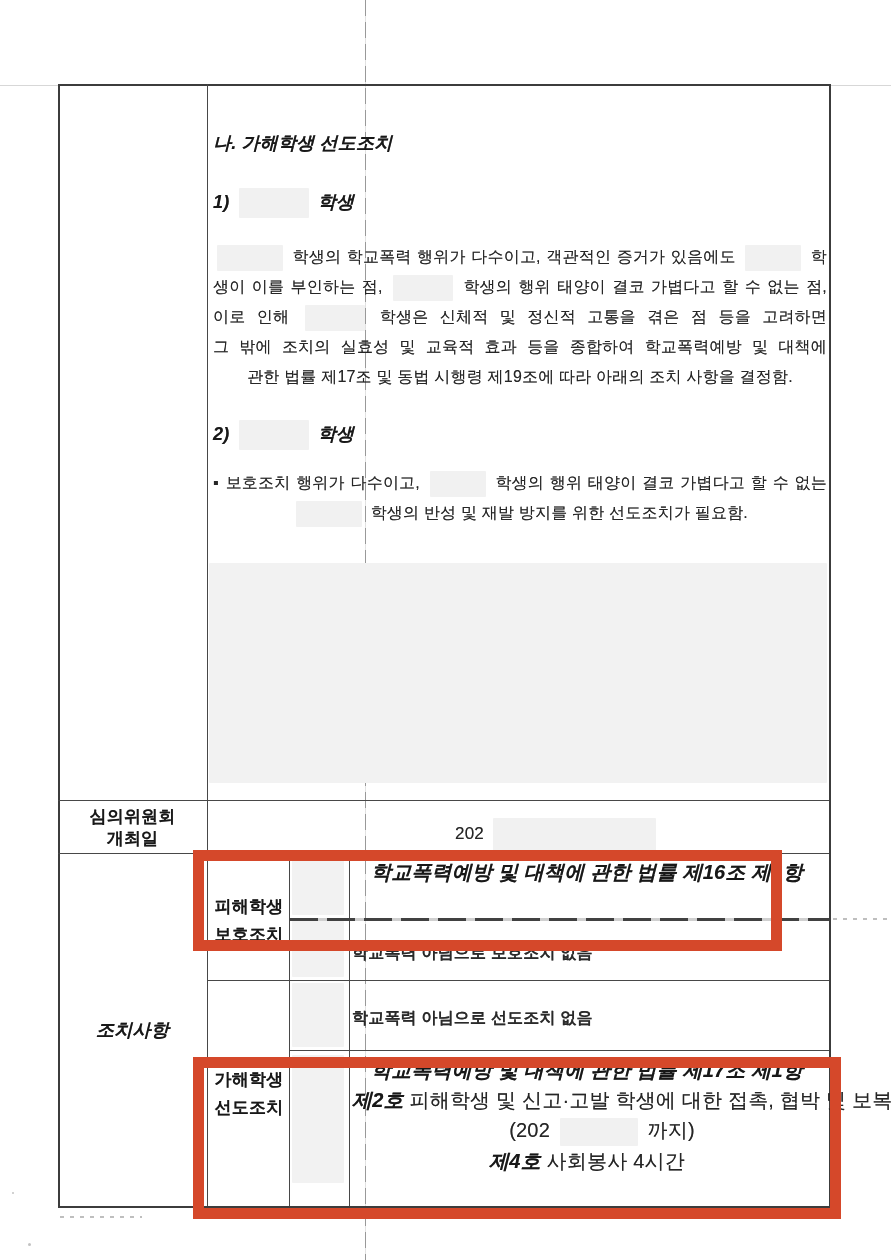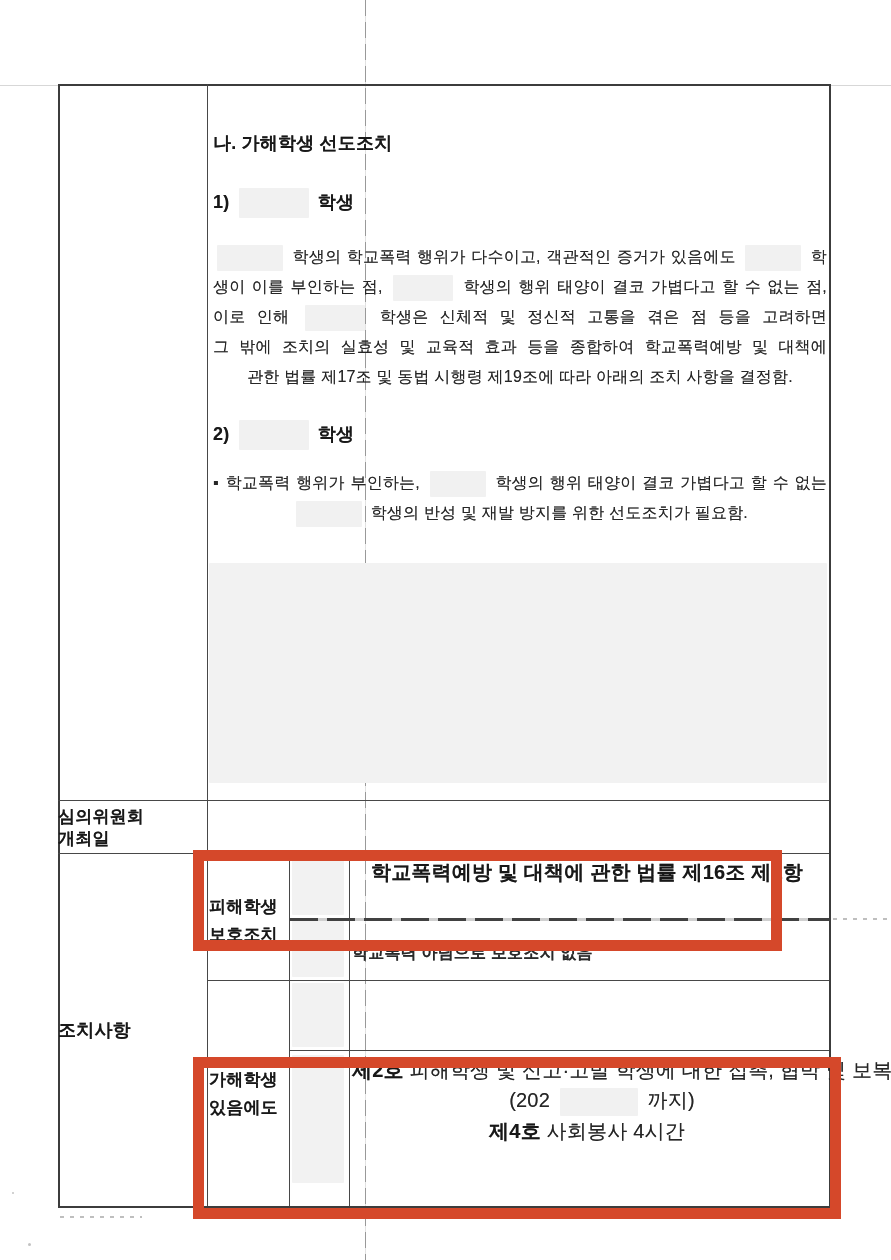--- a/index.html
+++ b/index.html
@@ -16,25 +16,25 @@
   .dots{height:2px;background:repeating-linear-gradient(90deg,#8a8a8a 0 4px,transparent 4px 10px);opacity:.55;}
   .speck{background:#9a9a9a;border-radius:50%;opacity:.6;}
   
   .vl{width:1px;background:#474747;}
   .hl{height:1px;background:#474747;}
   .vl.thick{width:2px;background:#3c3c3c;}
   .hl.thick{height:2px;background:#3c3c3c;}
   .hl.smudge{height:3px;background:repeating-linear-gradient(90deg,#414141 0 28px,rgba(65,65,65,.25) 28px 37px);}
   
   .txt{letter-spacing:.2px;text-shadow:0 0 .5px rgba(35,35,35,.55);}
-  .b{font-weight:700;color:#181818;}
+  .b{font-weight:700;color:#181818;font-style:italic;}
   .sb{font-weight:700;color:#2a2a2a;}
   .tl{white-space:nowrap;text-align:center;}
   .just{text-align:justify;text-align-last:justify;}
-  .center{}
+  .center{text-align:center;}
   .p16{font-size:16px;line-height:30px;}
   .p16c{font-size:20px;line-height:30px;}
   .head{font-size:18px;line-height:26px;}
   .lbl{font-size:17px;line-height:27px;font-weight:700;color:#181818;}
   .lbl2{font-size:17px;line-height:28px;font-weight:700;color:#181818;}
   .rd{display:inline-block;background:#f1f1f1;vertical-align:middle;margin:0 4px;border-radius:1px;}
   .rblock{background:#f2f2f2;border-radius:1px;}
   .hibox{border:11px solid #d5482a;box-sizing:border-box;background:transparent;}
 </style>
 </head>
@@ -73,56 +73,61 @@
       <div class="tl just"><span>이로 인해</span> <span class="rd" style="width: 60px; height: 26px;"></span> <span>학생은 신체적 및 정신적 고통을 겪은 점 등을 고려하면</span></div>
       <div class="tl just"><span>그 밖에 조치의 실효성 및 교육적 효과 등을 종합하여 학교폭력예방 및 대책에</span></div>
       <div class="tl"><span>관한 법률 제17조 및 동법 시행령 제19조에 따라 아래의 조치 사항을 결정함.</span></div>
     </div>
 
   <div class="abs txt head" style="left:213px;top:420px;">
       <div class="tl"><span class="b">2)</span> <span class="rd" style="width: 70px; height: 30px;"></span> <span class="b">학생</span></div>
     </div>
 
   <div class="abs txt p16" style="left:213px;top:468px;width:614px;">
-      <div class="tl just"><span>▪ 학교폭력 행위가 부인하는,</span> <span class="rd" style="width: 56px; height: 26px;"></span> <span>학생의 행위 태양이 결코 가볍다고 할 수 없는</span></div>
+      <div class="tl just"><span>▪ 보호조치 행위가 다수이고,</span> <span class="rd" style="width: 56px; height: 26px;"></span> <span>학생의 행위 태양이 결코 가볍다고 할 수 없는</span></div>
       <div class="tl"><span class="rd" style="width: 66px; height: 26px;"></span> <span>학생의 반성 및 재발 방지를 위한 선도조치가 필요함.</span></div>
     </div>
 
   <div class="abs rblock" style="left:209px;top:563px;width:618px;height:220px;"></div>
 
   <div class="abs txt center" style="left:58px;top:806px;width:149px;">
     <div class="lbl" style="line-height:22px;">심의위원회</div>
     <div class="lbl" style="line-height:22px;">개최일</div>
   </div>
+  <div class="abs txt" style="left:455px;top:816px;font-size:17px;line-height:36px;">
+      <div class="tl"><span>202</span> <span class="rd" style="width: 163px; height: 34px;"></span></div>
+    </div>
 
   <div class="abs txt center b" style="left:58px;top:1019px;width:149px;font-size:18px;line-height:22px;">조치사항</div>
 
   <div class="abs txt center" style="left:209px;top:893px;width:80px;">
     <div class="lbl2">피해학생</div>
     <div class="lbl2">보호조치</div>
   </div>
 
   <div class="abs txt center" style="left:209px;top:1066px;width:80px;">
     <div class="lbl2">가해학생</div>
-    <div class="lbl2">있음에도</div>
+    <div class="lbl2">선도조치</div>
   </div>
 
   <div class="abs rblock" style="left:292px;top:857px;width:52px;height:58px;"></div>
   <div class="abs rblock" style="left:292px;top:921px;width:52px;height:56px;"></div>
   <div class="abs rblock" style="left:292px;top:983px;width:52px;height:64px;"></div>
   <div class="abs rblock" style="left:292px;top:1055px;width:52px;height:128px;"></div>
 
   <div class="abs txt p16c" style="left:352px;top:857px;width:470px;">
       <div class="tl"><span class="b">학교폭력예방 및 대책에 관한 법률 제16조 제1항</span></div>
     </div>
 
   <div class="abs txt sb" style="left:352px;top:941px;font-size:16px;line-height:24px;">학교폭력 아님으로 보호조치 없음</div>
 
+  <div class="abs txt sb" style="left:352px;top:1006px;font-size:16px;line-height:24px;">학교폭력 아님으로 선도조치 없음</div>
 
   <div class="abs txt p16c" style="left:352px;top:1055px;width:470px;">
+      <div class="tl"><span class="b">학교폭력예방 및 대책에 관한 법률 제17조 제1항</span></div>
       <div class="tl just"><span class="b">제2호</span> <span>피해학생 및 신고·고발 학생에 대한 접촉, 협박 및 보복</span></div>
       <div class="tl" style="padding-left: 30px;"><span>(202</span> <span class="rd" style="width: 78px; height: 28px;"></span> <span>까지)</span></div>
       <div class="tl"><span class="b">제4호</span> <span>사회봉사 4시간</span></div>
     </div>
 
   <div class="abs hibox" style="left:193px;top:850px;width:589px;height:101px;"></div>
   <div class="abs hibox" style="left:193px;top:1057px;width:648px;height:162px;"></div>
 
   <div class="abs dots" style="left:60px;top:1216px;width:82px;"></div>
   <div class="abs speck" style="left:28px;top:1243px;width:3px;height:3px;"></div>

